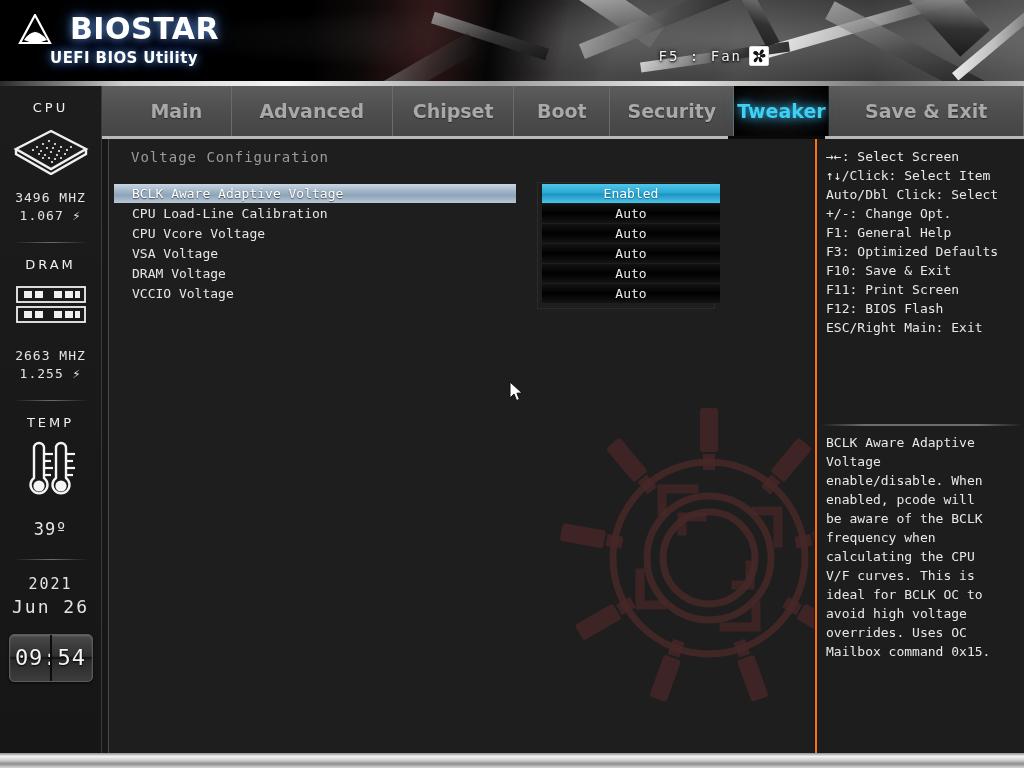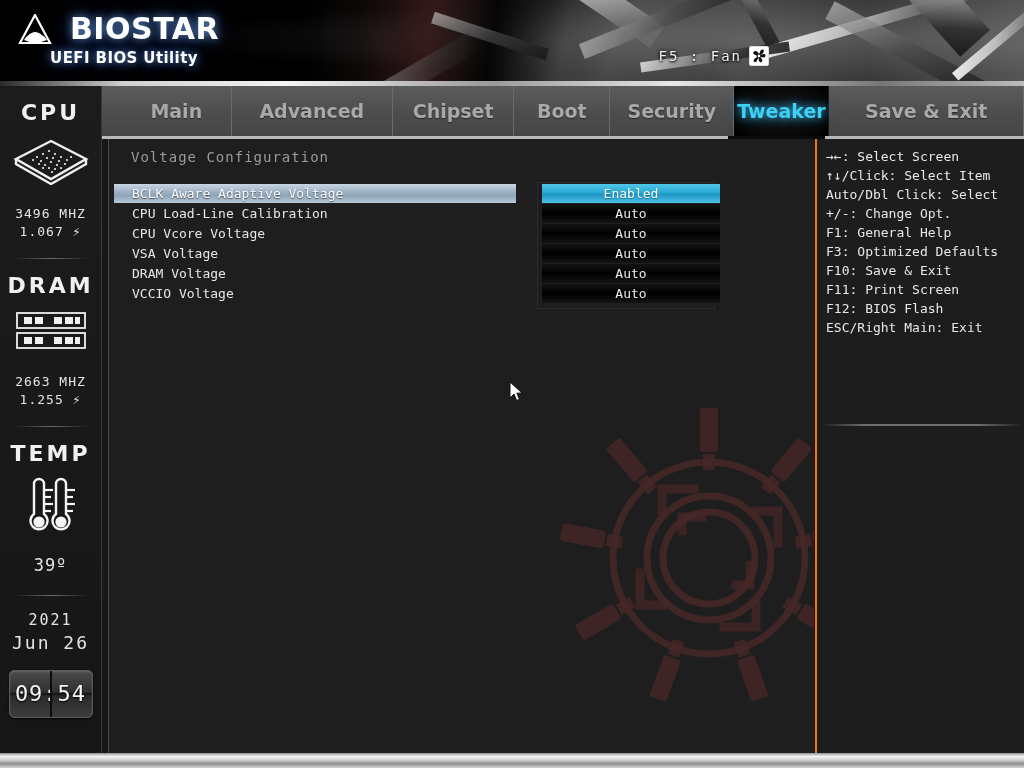--- a/index.html
+++ b/index.html
@@ -102,21 +102,21 @@
   #sidebar {
     position:absolute; left:0; top:86px; width:102px; height:682px;
     background:linear-gradient(180deg,#1c1c1c 0%,#161616 100%);
     border-right:1px solid #3a3a3a;
   }
   .side-block {
     position:relative; width:100%; text-align:center; color:#e9e9e9;
   }
   .side-title {
     font-family:"DejaVu Sans", sans-serif;
-    font-size:22px; font-weight:bold; letter-spacing:3px; color:#f0f0f0;
+    font-size:13px; font-weight:normal; letter-spacing:3px; color:#f0f0f0;
   }
   .side-val {
     font-family:"DejaVu Sans Mono", monospace;
     font-size:13px; color:#e4e4e4; letter-spacing:1px; line-height:1.35;
   }
   .side-sep {
     width:74px; height:1px; margin:0 auto;
     background:linear-gradient(90deg,rgba(90,90,90,0),#6d6d6d,rgba(90,90,90,0));
   }
   .ico { margin:0 auto; }
@@ -306,21 +306,21 @@
             <circle cx="38" cy="33" r="1.1"></circle>
               <circle cx="44" cy="34" r="1.1"></circle>
               <circle cx="50" cy="33" r="1.1"></circle>
             <circle cx="32" cy="33" r="1.1"></circle>
               <circle cx="41" cy="37" r="1.1"></circle>
             <circle cx="22" cy="25" r="1.1"></circle>
               <circle cx="60" cy="22" r="1.1"></circle>
           </g>
         </svg>
       </div>
-      <div class="side-val" style="margin-top:16px;">3496 MHZ</div>
+      <div class="side-val" style="margin-top:10px;">3496 MHZ</div>
       <div class="side-val">1.067 ⚡</div>
     </div>
 
     <div class="side-sep" style="margin-top:18px;"></div>
 
     <div class="side-block" style="padding-top:14px;text-align:center;">
       <div class="side-title">DRAM</div>
       <div class="ico" style="margin-top:12px;">
         <svg width="74" height="42" viewBox="0 0 74 42">
           <g stroke="#f0f0f0" stroke-width="1.8" fill="none">
@@ -484,20 +484,32 @@
         <div>Auto/Dbl Click: Select</div>
         <div>+/-: Change Opt.</div>
         <div>F1: General Help</div>
         <div>F3: Optimized Defaults</div>
         <div>F10: Save &amp; Exit</div>
         <div>F11: Print Screen</div>
         <div>F12: BIOS Flash</div>
         <div>ESC/Right Main: Exit</div>
       </div>
     <div id="right-sep"></div>
+    <div id="desc">BCLK Aware Adaptive
+Voltage
+enable/disable. When
+enabled, pcode will
+be aware of the BCLK
+frequency when
+calculating the CPU
+V/F curves. This is
+ideal for BCLK OC to
+avoid high voltage
+overrides. Uses OC
+Mailbox command 0x15.</div>
   </div>
 
   <div id="bottombar"></div>
 
   <div id="cursor" style="left: 509px; top: 381px;">
     <svg width="14" height="21" viewBox="0 0 14 21">
       <path d="M1 1 L1 17 L5 13 L7.6 19.5 L10.4 18.3 L7.9 12.2 L13 12 Z" fill="#ffffff" stroke="#111111" stroke-width="1"></path>
     </svg>
   </div>
 

